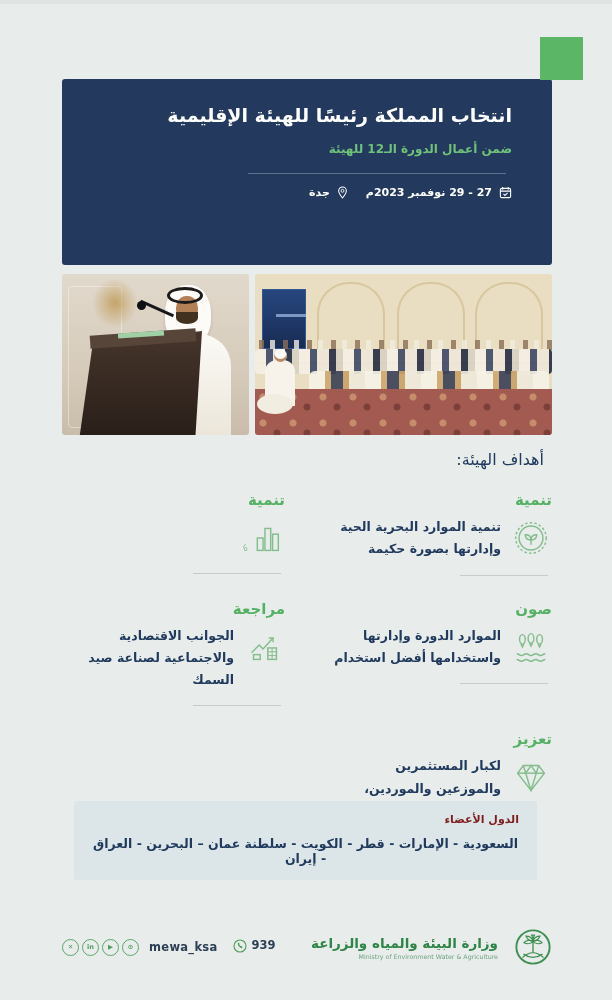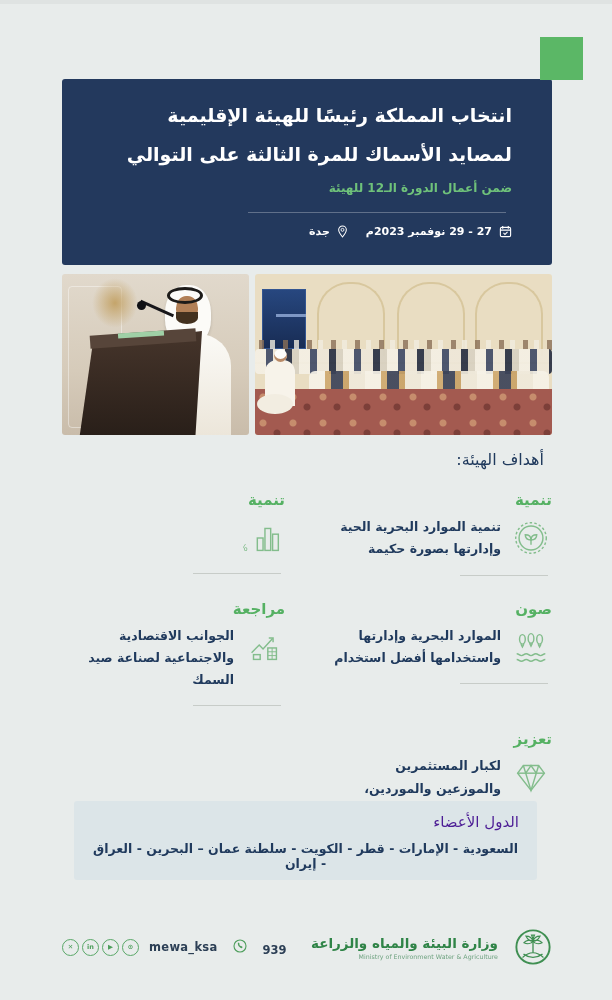--- a/index.html
+++ b/index.html
@@ -68,47 +68,46 @@
     column-gap:44px;row-gap:24px;direction:rtl;}
   .goal-title{color:#55b163;font-size:15px;font-weight:700;text-align:right;}
   .goal-body{display:flex;gap:9px;margin-top:7px;align-items:flex-start;}
   .goal-icon{flex:0 0 auto;width:42px;height:42px;margin-top:1px;}
   .goal-icon svg{display:block;}
   .goal-text{font-size:12.5px;font-weight:700;color:#203a5d;line-height:1.78;text-align:right;}
   .goal-divider{width:88px;height:1px;background:#c7ccc8;margin:14px 4px 0 auto;}
   
   .members{position:absolute;left:74px;top:797px;width:463px;height:79px;background:#dce5e8;border-radius:3px;
     direction:rtl;box-sizing:border-box;padding:12px 18px 0 18px;}
-  .members-heading{color:#4c1d95;font-size:15px;font-weight:400;text-align:right;}
+  .members-heading{color:#7f1d1d;font-size:11px;font-weight:700;text-align:right;}
   .members-list{color:#203a5d;font-size:12.5px;font-weight:700;text-align:center;margin-top:10px;}
   
   .footer{position:absolute;left:62px;top:916px;width:490px;height:54px;display:flex;align-items:center;justify-content:space-between;}
   .social-group{display:flex;align-items:center;}
   .soc{width:15px;height:15px;border:1.2px solid #5aa868;border-radius:50%;display:flex;align-items:center;
     justify-content:center;font-size:6.5px;color:#4e9e5c;font-weight:700;margin-right:3px;line-height:1;}
   .handle{font-size:11.5px;font-weight:700;color:#2c3f55;margin-left:7px;letter-spacing:.3px;}
-  .phone-wrap{display:flex;align-items:flex-end;gap:16px;margin-left:15px;}
+  .phone-wrap{display:flex;align-items:flex-start;gap:5px;margin-left:15px;}
   .phone-num{font-size:11.5px;font-weight:700;color:#2c3f55;}
   .logo-group{display:flex;align-items:center;gap:16px;}
   .logo-text{text-align:right;direction:rtl;}
   .logo-ar{color:#2f8447;font-size:13.5px;font-weight:700;}
   .logo-en{color:#6fa381;font-size:6.3px;margin-top:2px;direction:ltr;text-align:right;}
   .emblem{width:38px;height:38px;}
 </style>
 </head>
 <body>
 
 <div class="poster">
 
   <div class="green-square"></div>
 
   <div class="header">
     <div class="header-title">
       <div>انتخاب المملكة رئيسًا للهيئة الإقليمية</div>
-      <div>لمصايد الأسماك للمرة الثالثة على التوالي</div>
     </div>
     <div class="header-sub">ضمن أعمال الدورة الـ12 للهيئة</div>
     <div class="header-divider"></div>
     <div class="header-meta">
       <span class="mi">
         <svg viewBox="0 0 14 14" width="13" height="13">
             <rect x="1.5" y="2.5" width="11" height="10" rx="1.5" fill="none" stroke="#fff" stroke-width="1.2"></rect>
             <path d="M4 1v3M10 1v3M1.5 5.5h11" stroke="#fff" stroke-width="1.2" fill="none"></path>
             <path d="M4.8 8.6l1.6 1.6 2.8-2.9" stroke="#fff" stroke-width="1.1" fill="none"></path>
           </svg>
@@ -201,21 +200,21 @@
             <ellipse cx="13" cy="14" rx="3" ry="5"></ellipse>
               <path d="M11.5 19l1.5 3 1.5-3"></path>
             <ellipse cx="22" cy="13" rx="3" ry="5"></ellipse>
               <path d="M20.5 18l1.5 3 1.5-3"></path>
             <ellipse cx="31" cy="14" rx="3" ry="5"></ellipse>
               <path d="M29.5 19l1.5 3 1.5-3"></path>
             <path d="M7 29c2.5 0 2.5 2 5 2s2.5-2 5-2 2.5 2 5 2 2.5-2 5-2 2.5 2 5 2 2.5-2 5-2"></path>
             <path d="M7 35c2.5 0 2.5 2 5 2s2.5-2 5-2 2.5 2 5 2 2.5-2 5-2 2.5 2 5 2 2.5-2 5-2"></path>
           </svg>
         </span>
-        <div class="goal-text">الموارد البحرية وإدارتها واستخدامها أفضل استخدام</div>
+        <div class="goal-text">الموارد الدورة وإدارتها واستخدامها أفضل استخدام</div>
       </div>
       <div class="goal-divider"></div>
     </div>
 
     <div class="goal">
       <div class="goal-title">مراجعة</div>
       <div class="goal-body">
         <span class="goal-icon">
           <svg viewBox="0 0 44 44" width="42" height="42" fill="none" stroke="#83bd8c" stroke-width="1.5">
             <rect x="26" y="23" width="9" height="12"></rect>

